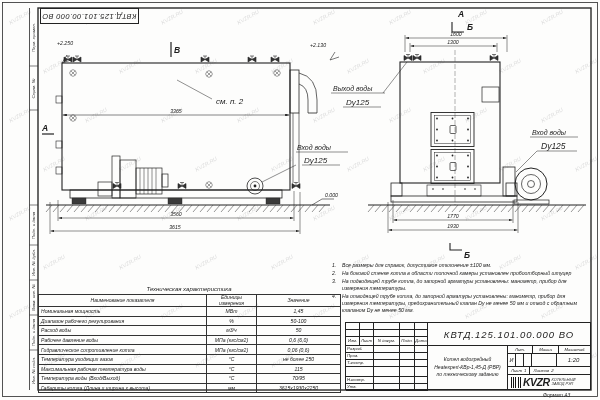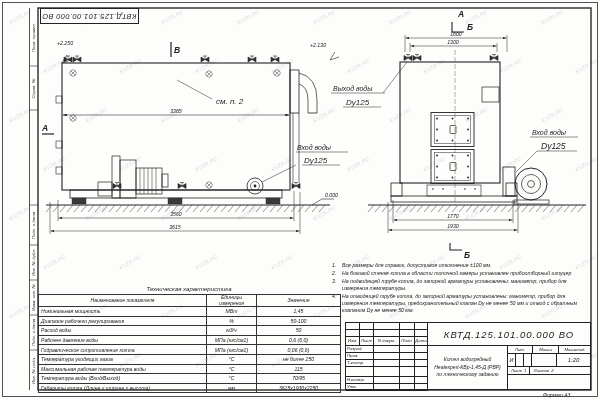--- a/index.html
+++ b/index.html
@@ -605,19 +605,27 @@
             <span class="scale-cell">1:20</span>
           </div>
           <div class="meta-sheets">
             <span>Лист</span>
             <b>1</b>
             <span class="sp">
                 <span>Листов</span>
             <b>2</b>
               </span>
           </div>
+          <div class="meta-logo">
+            <span class="barcode"></span>
+            <span class="logo-txt">KVZR</span>
+            <span class="company">
+              <i>КОТЕЛЬНЫЙ</i>
+              <i>ЗАВОД РЭП</i>
+            </span>
+          </div>
         </div>
       </div>
     </div>
   </div>
 
   <div class="ovl format-label">Формат  А3</div>
 </div>
 
 </body></html>

